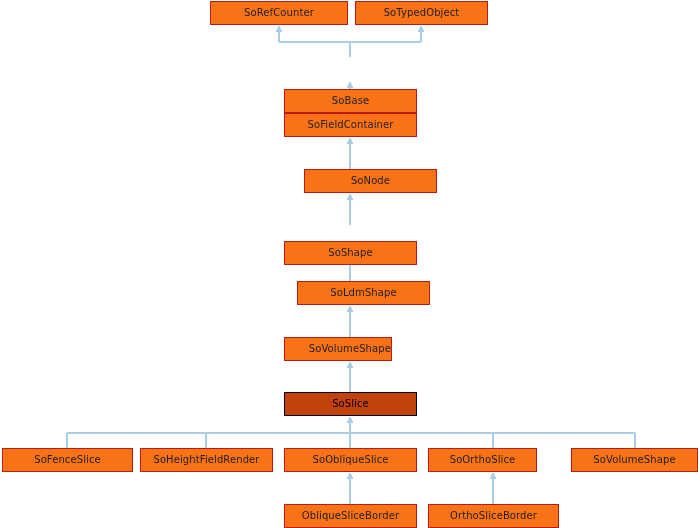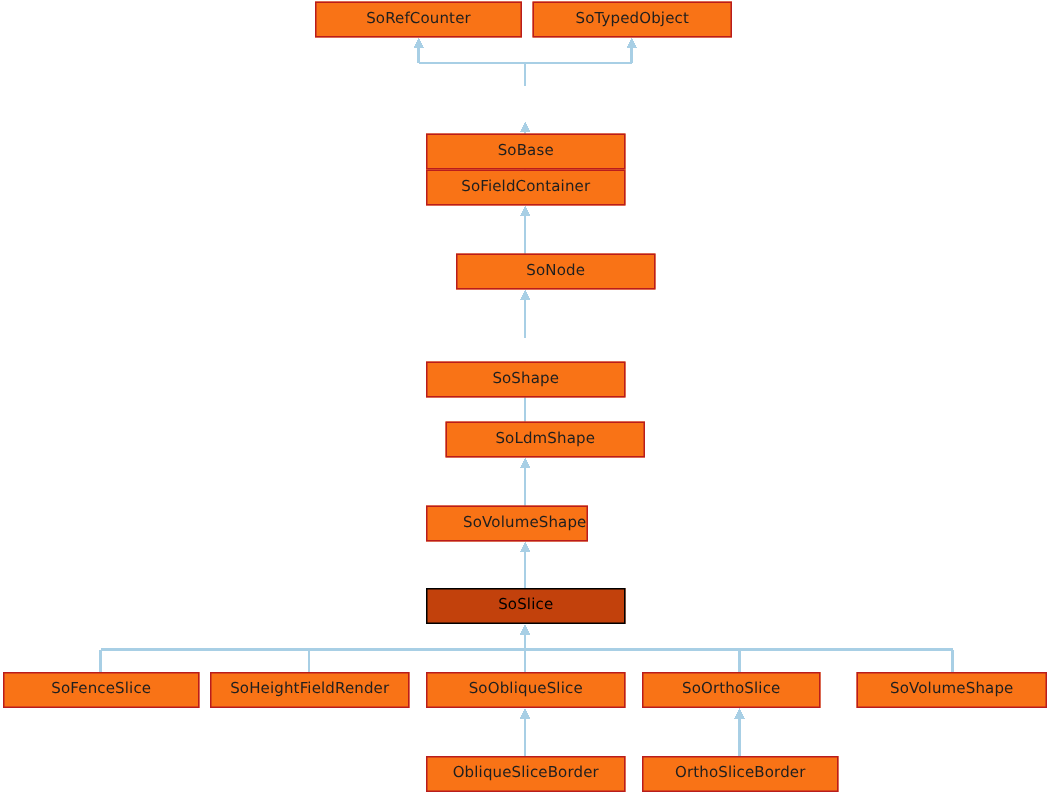--- a/index.html
+++ b/index.html
@@ -116,19 +116,19 @@
       <div class="node" style="left: 284px; top: 57px; width: 133px; margin-top: 32px;">SoBase</div>
       <div class="node" style="left: 284px; top: 113px; width: 133px;">SoFieldContainer</div>
       <div class="node" style="left: 284px; top: 169px; width: 133px; margin-left: 20px;">SoNode</div>
       <div class="node" style="left: 284px; top: 225px; width: 133px; margin-top: 16px;">SoShape</div>
       <div class="node" style="left: 297px; top: 281px; width: 133px;">SoLdmShape</div>
       <div class="node" style="left: 284px; top: 337px; width: 108px; text-align: right;">SoVolumeShape</div>
       <div class="node current" style="left: 284px; top: 392px; width: 133px;">SoSlice</div>
       <div class="node" style="left: 2px; top: 448px; width: 131px;">SoFenceSlice</div>
       <div class="node" style="left: 140px; top: 448px; width: 133px;">SoHeightFieldRender</div>
       <div class="node" style="left: 284px; top: 448px; width: 133px;">SoObliqueSlice</div>
-      <div class="node" style="left: 428px; top: 448px; width: 119px;">SoOrthoSlice</div>
+      <div class="node" style="left: 428px; top: 448px; width: 109px;">SoOrthoSlice</div>
       <div class="node" style="left: 571px; top: 448px; width: 127px;">SoVolumeShape</div>
       <div class="node" style="left: 284px; top: 504px; width: 133px;">ObliqueSliceBorder</div>
       <div class="node" style="left: 428px; top: 504px; width: 131px;">OrthoSliceBorder</div>
     </div>
 
 </div>
 
 </body></html>

